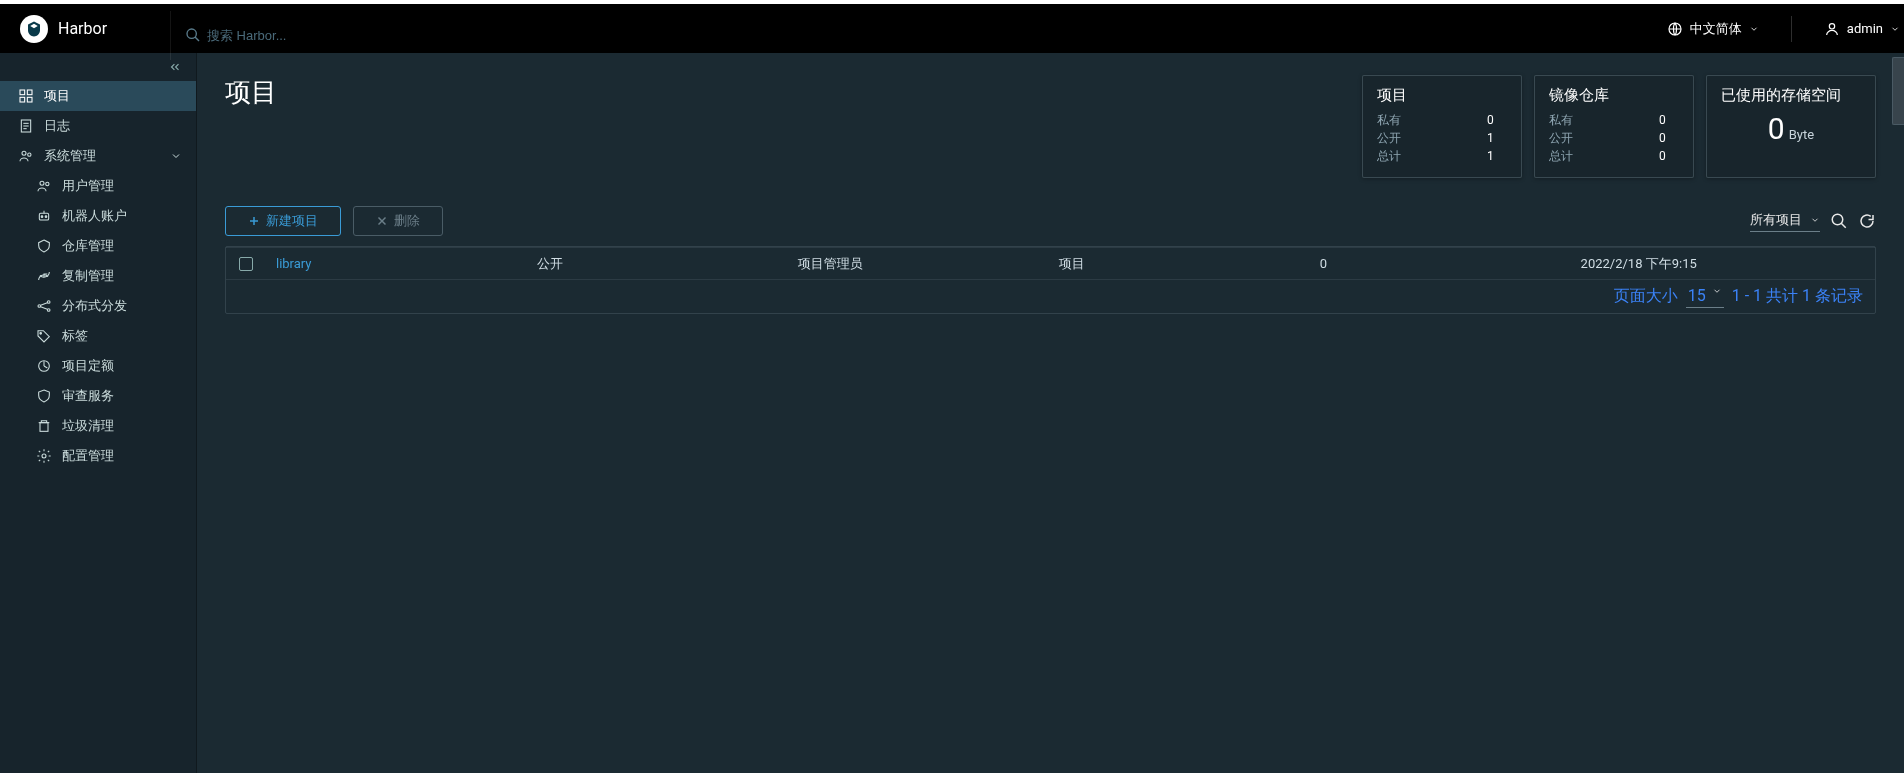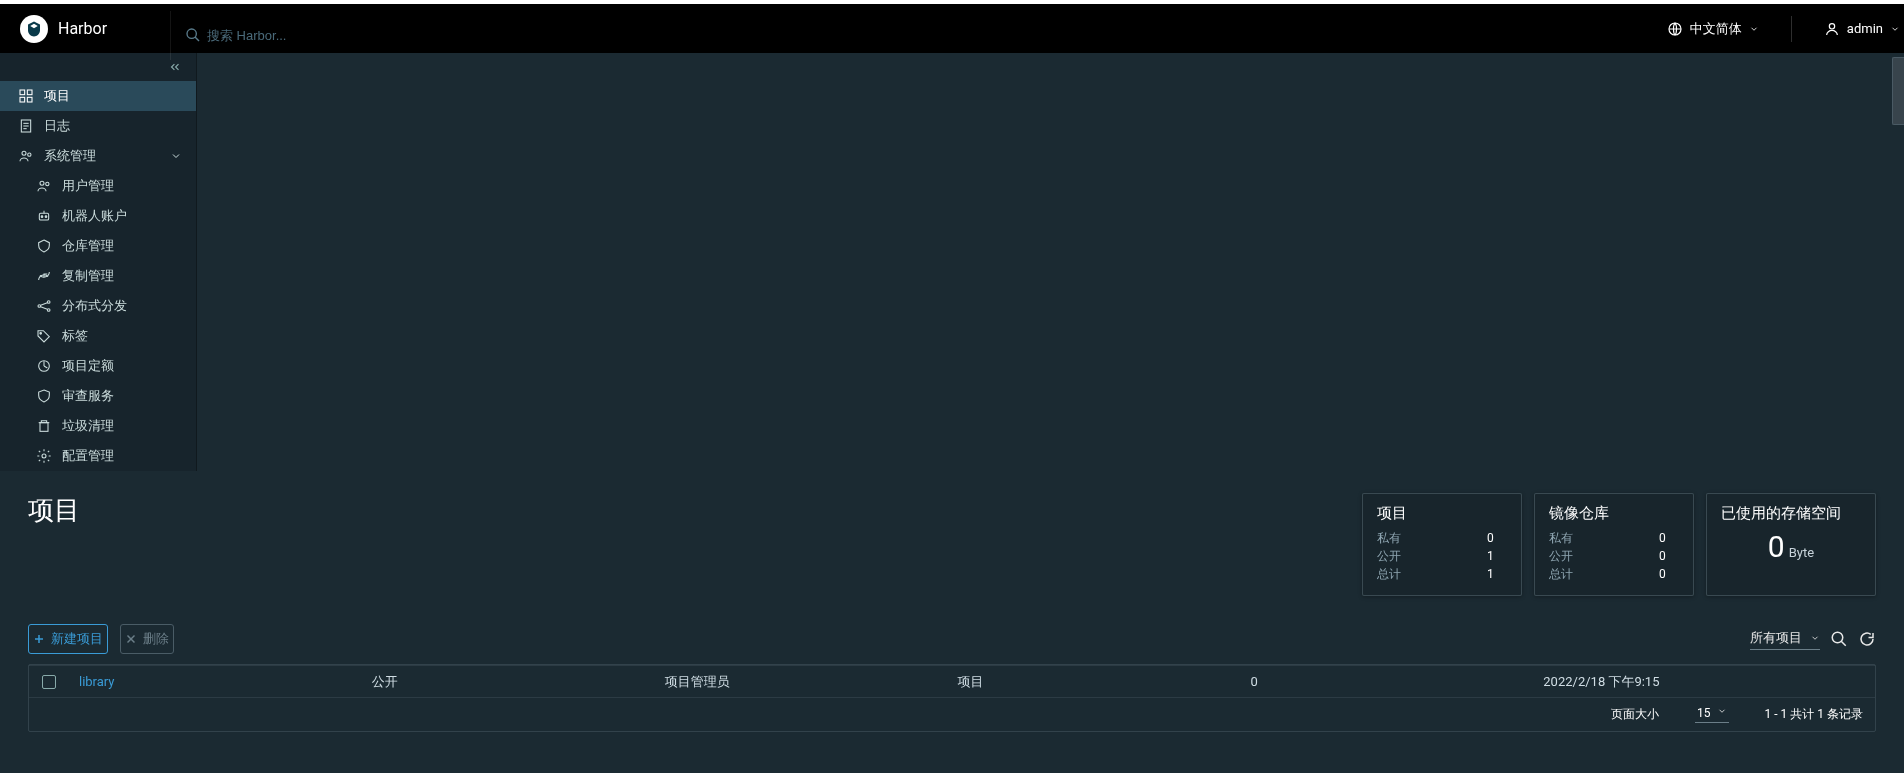--- a/index.html
+++ b/index.html
@@ -59,21 +59,21 @@
   }
   .header-sep { width:1px;height:26px;background:rgba(255,255,255,0.18);margin:0 16px; }
   .lang-picker, .user-menu {
     display:flex;align-items:center;gap:7px;cursor:pointer;
     font-size:13px;
   }
   .icon14 { width:16px;height:16px; }
   .caret { width:10px;height:10px; }
 
   
-  .shell { display:flex; height: calc(100% - 53px); flex-direction: column; }
+  .shell { display:flex; height: calc(100% - 53px); }
   .sidebar {
     width:197px;
     background:#17242c;
     border-right:1px solid rgba(0,0,0,0.3);
     display:flex;flex-direction:column;
     padding-top:0;
   }
   .sidebar-collapse {
     height:28px;display:flex;justify-content:flex-end;align-items:center;
     padding-right:14px;color:#8aa;
@@ -128,21 +128,21 @@
   .storage-value .unit { font-size:13px;margin-left:4px;color:#c7d3da;}
 
   
   .toolbar {
     display:flex;justify-content:space-between;align-items:center;
     margin-bottom:10px;
   }
   .toolbar-left { display:flex;gap:12px; }
   .btn {
     display:inline-flex;align-items:center;gap:6px;
-    height:30px;padding:0 4px;
+    height:30px;padding:0 22px;
     border:1px solid #3a9bd6;border-radius:3px;
     background:transparent;color:#3a9bd6;font-size:13px;cursor:pointer;
   }
   .btn svg { width:12px;height:12px; }
   .btn.disabled {
     border-color:#4a5c66;color:#6b7e88;cursor:not-allowed;
   }
   .toolbar-right { display:flex;align-items:center;gap:10px;color:#e8e8e8; }
   .filter-select {
     display:flex;align-items:center;gap:8px;border-bottom:1px solid #6b7e88;padding-bottom:2px;cursor:pointer;
@@ -169,22 +169,22 @@
     border-top:1px solid rgba(120,140,150,0.18);
   }
   .dg-row .cell { padding-left:10px; }
   .dg-row .cell:first-child { display:flex;justify-content:center;padding-left:0;}
   .dg-row .link { color:#3a9bd6;cursor:pointer; }
   input[type=checkbox].cb {
     width:14px;height:14px;appearance:none;border:1px solid #8aa;border-radius:2px;background:transparent;cursor:pointer;
   }
   .dg-footer {
     border-top:1px solid rgba(120,140,150,0.18);
-    height:34px;display:flex;justify-content:flex-end;align-items:center;gap:36px;
-    padding-right:12px;font-size:12px;color:#ffffff;
+    height:34px;display:flex;justify-content:flex-end;align-items:center;gap:8px;
+    padding-right:12px;font-size:16px;color:#3b82f6;
   }
   .page-size {
     display:flex;align-items:flex-start;gap:6px;border-bottom:1px solid #6b7e88;padding:0 2px 2px 2px;cursor:pointer;
   }
 
   
   .right-gutter {
     position:fixed;right:0;top:57px;width:12px;height:68px;
     background:#38444c;border-left:1px solid #4a5a64;border-bottom:1px solid #4a5a64;border-top:1px solid #4a5a64;
     border-radius:2px 0 0 2px;

